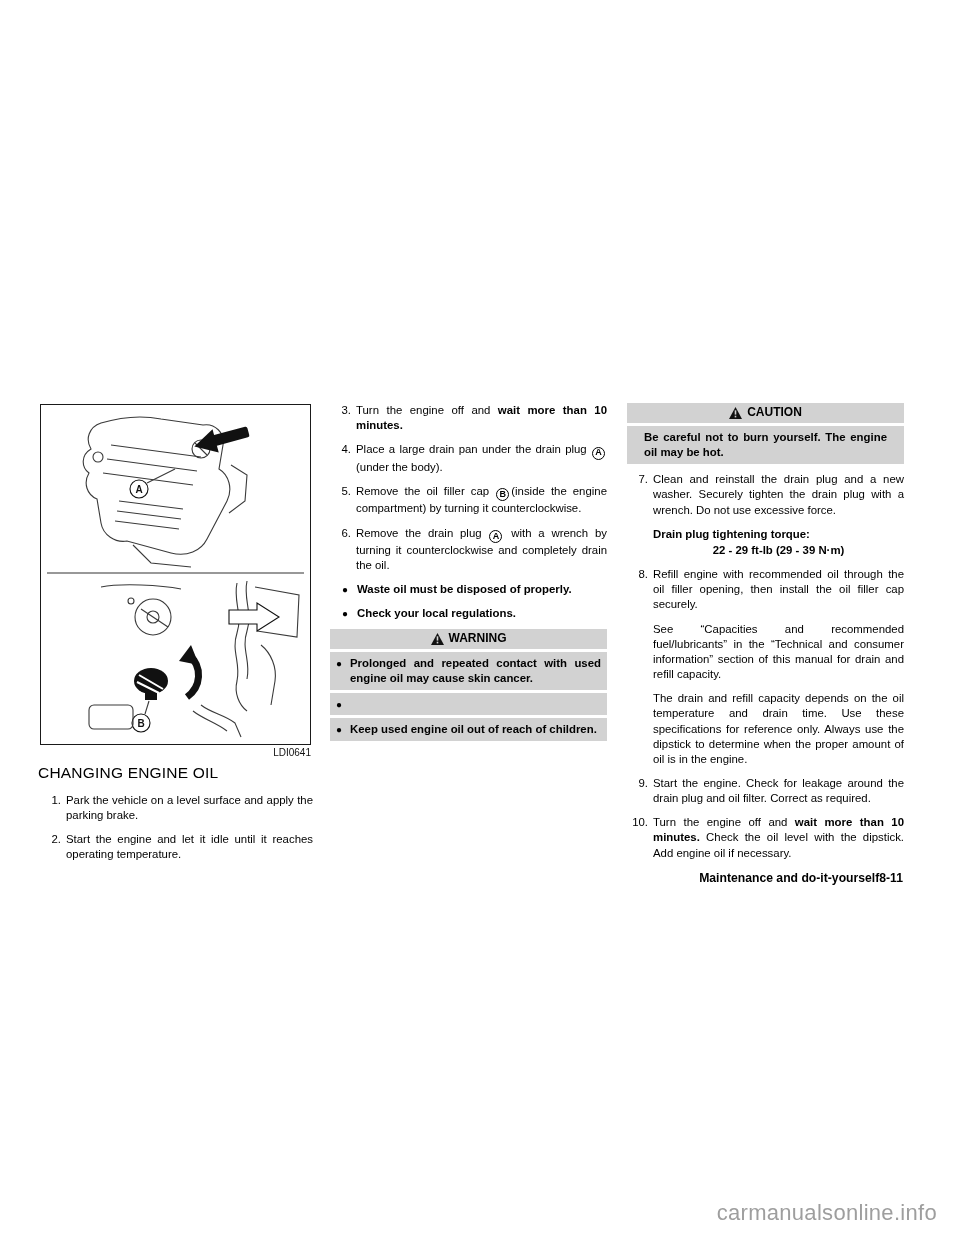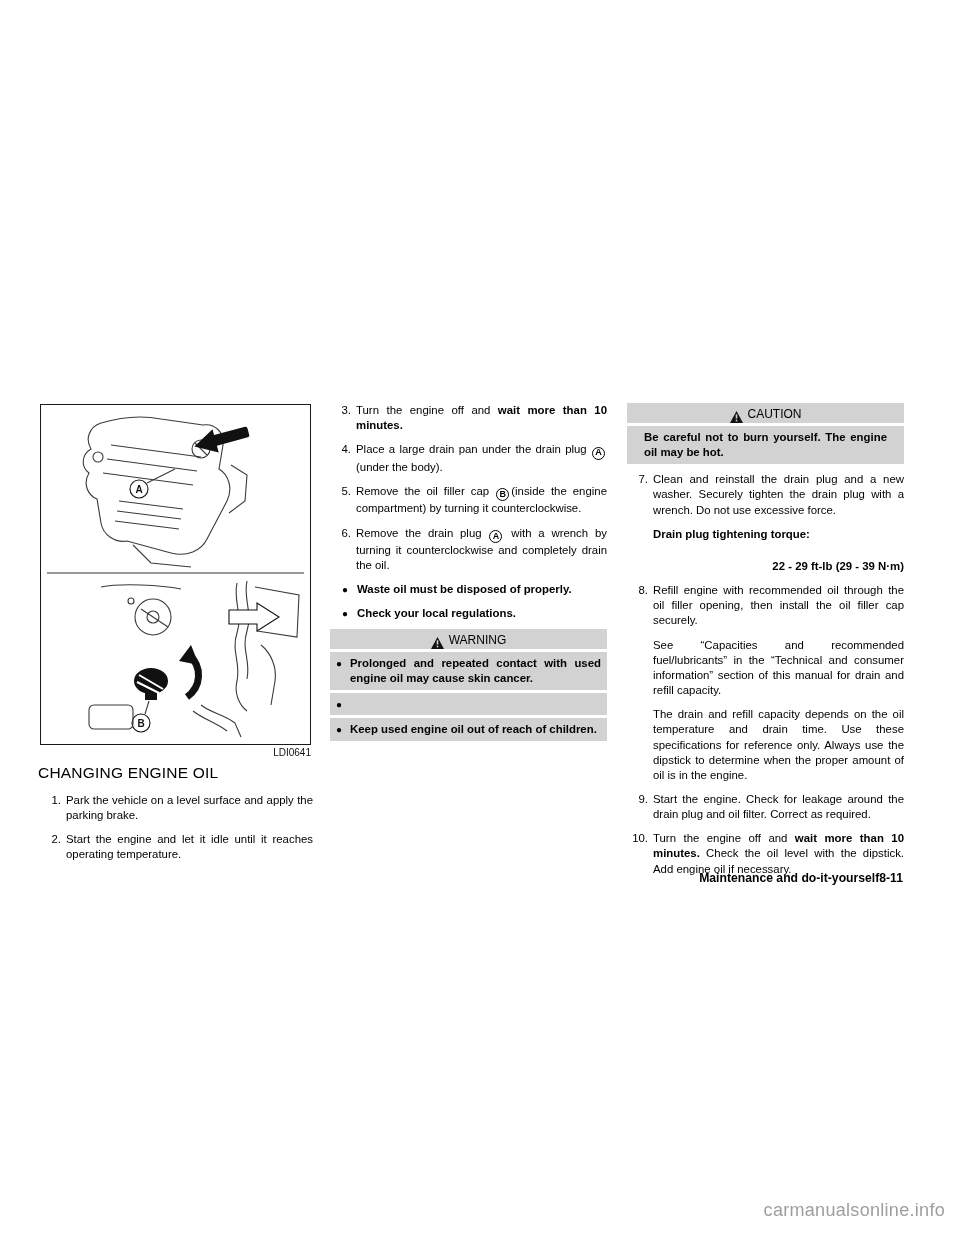--- a/index.html
+++ b/index.html
@@ -55,28 +55,28 @@
   .step { display: flex; margin-bottom: 9px; }
   .num  { flex: none; width: 26px; text-align: right; padding-right: 5px; }
   .stext { flex: 1; }
 
   .para { margin: 0 0 9px 26px; }
 
   .bullet { display: flex; font-weight: bold; margin: 0 0 8px 12px; }
   .bchar  { flex: none; width: 15px; font-size: 10px; padding-top: 1px; }
 
   .torque { font-weight: bold; margin: 0 0 9px 26px; text-align: left; }
-  .torque .t2 { text-align: right; margin-top: 17px; }
+  .torque .t2 { text-align: center; margin-top: 1px; }
 
   
   .safebox { margin-top: 0; }
   .box-header {
-    display: flex; align-items: flex-end; justify-content: center; gap: 5px;
+    display: flex; align-items: center; justify-content: center; gap: 5px;
     background: #d2d2d2;
-    font-weight: normal; font-size: 12px;
+    font-weight: bold; font-size: 12px;
     height: 20px;
     margin-bottom: 3px;
   }
   .box-item {
     display: flex;
     background: #d2d2d2;
     font-weight: bold;
     padding: 4px 6px;
     margin-bottom: 3px;
     text-align: justify;
@@ -108,22 +108,22 @@
     position: absolute;
     top: 871px; right: 57px;
     font-size: 12.2px;
     display: flex; align-items: baseline;
   }
   .flabel, .fpage { font-weight: bold; }
 
   
   .watermark {
     position: absolute;
-    top: 1200px; right: 15px;
-    font-size: 18px;
+    top: 1200px; right: 23px;
+    font-size: 22px;
     color: #9e9e9e;
     letter-spacing: 0.3px;
   }
 </style>
 </head>
 <body>
 
 <div class="page">
 
   <div class="figure-box">

